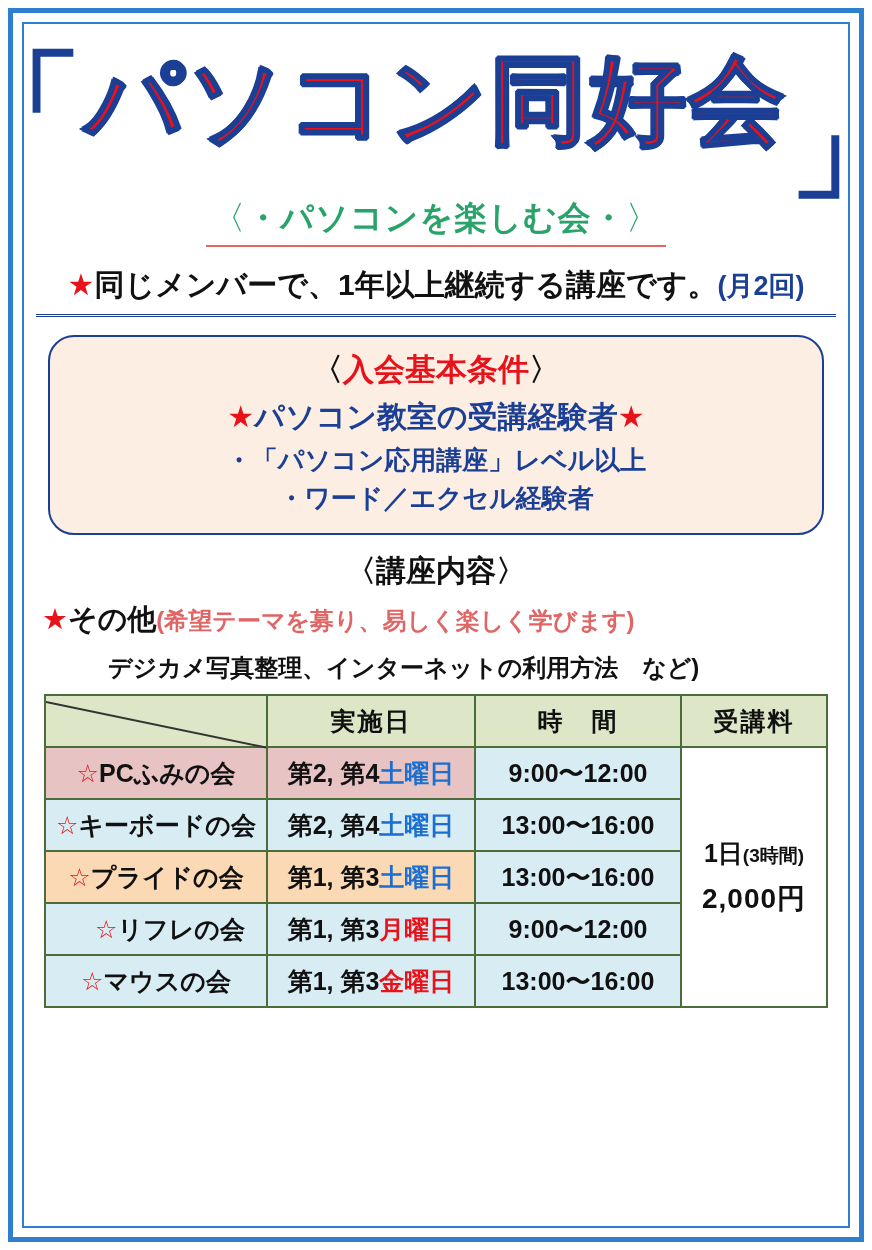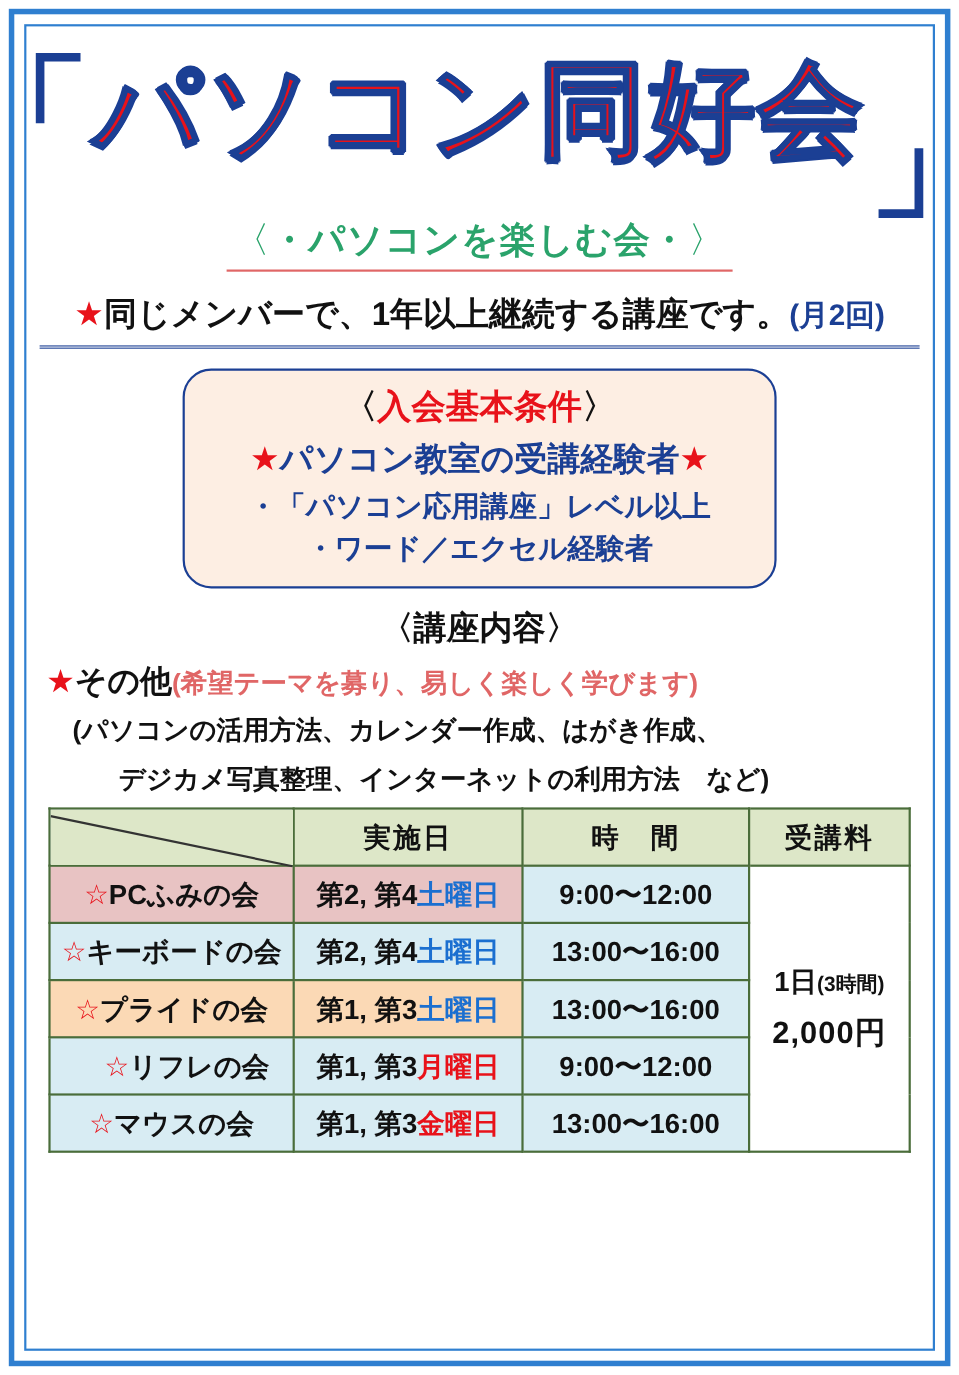--- a/index.html
+++ b/index.html
@@ -113,21 +113,21 @@
   }
   .lead .star { color: #e8121a; }
   .lead .paren {
     color: #1b3f94;
     font-size: 27px;
   }
 
   
   .cond-box {
     margin: 18px auto 0 auto;
-    width: 540px;
+    width: 776px;
     border: 2px solid #1b3f94;
     border-radius: 26px;
     background: #fdeee3;
     padding: 12px 10px 16px 10px;
     box-sizing: border-box;
     text-align: center;
   }
   .cond-title {
     font-size: 31px;
     font-weight: bold;
@@ -299,21 +299,20 @@
       <div class="cond-item">・ワード／エクセル経験者</div>
     </div>
 
     <div class="sec-title">〈講座内容〉</div>
 
 
     <div class="line-b">
       <span class="star">★</span><span>その他</span><span class="note">(希望テーマを募り、易しく楽しく学びます)</span>
     </div>
 
-    <div class="line-c">(パソコンの活用方法、カレンダー作成、はがき作成、</div>
     <div class="line-d">デジカメ写真整理、インターネットの利用方法　など)</div>
 
     <table class="schedule">
       <colgroup>
         <col class="col-name">
           <col class="col-day">
           <col class="col-time">
           <col class="col-fee">
       </colgroup>
       <tbody>

